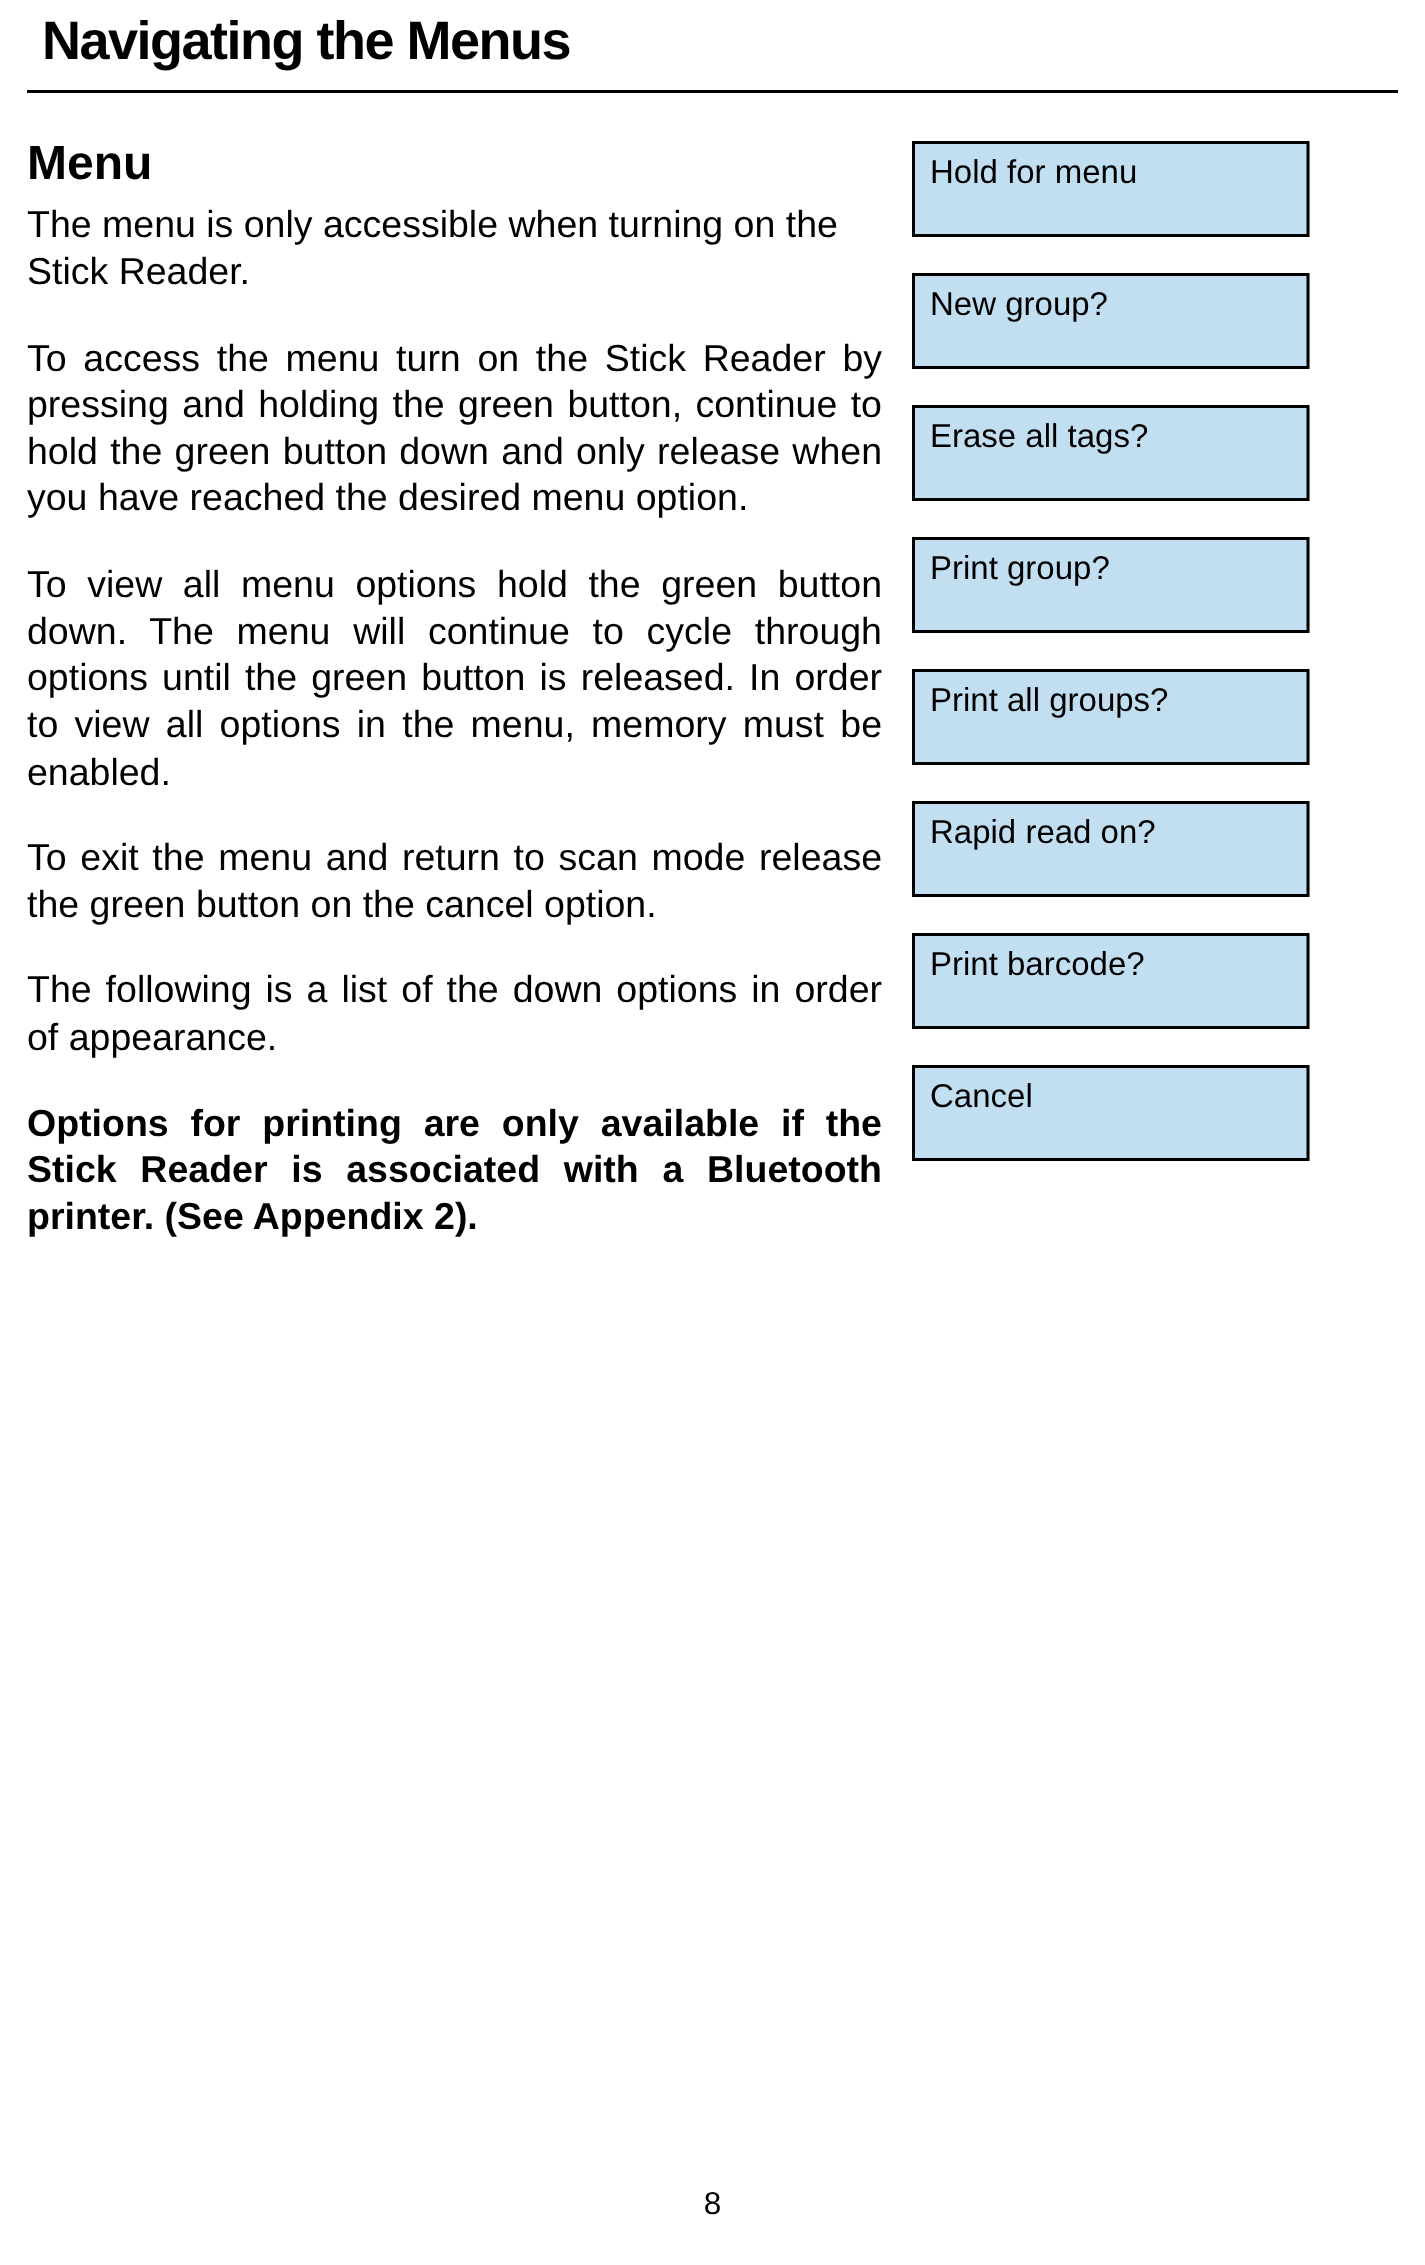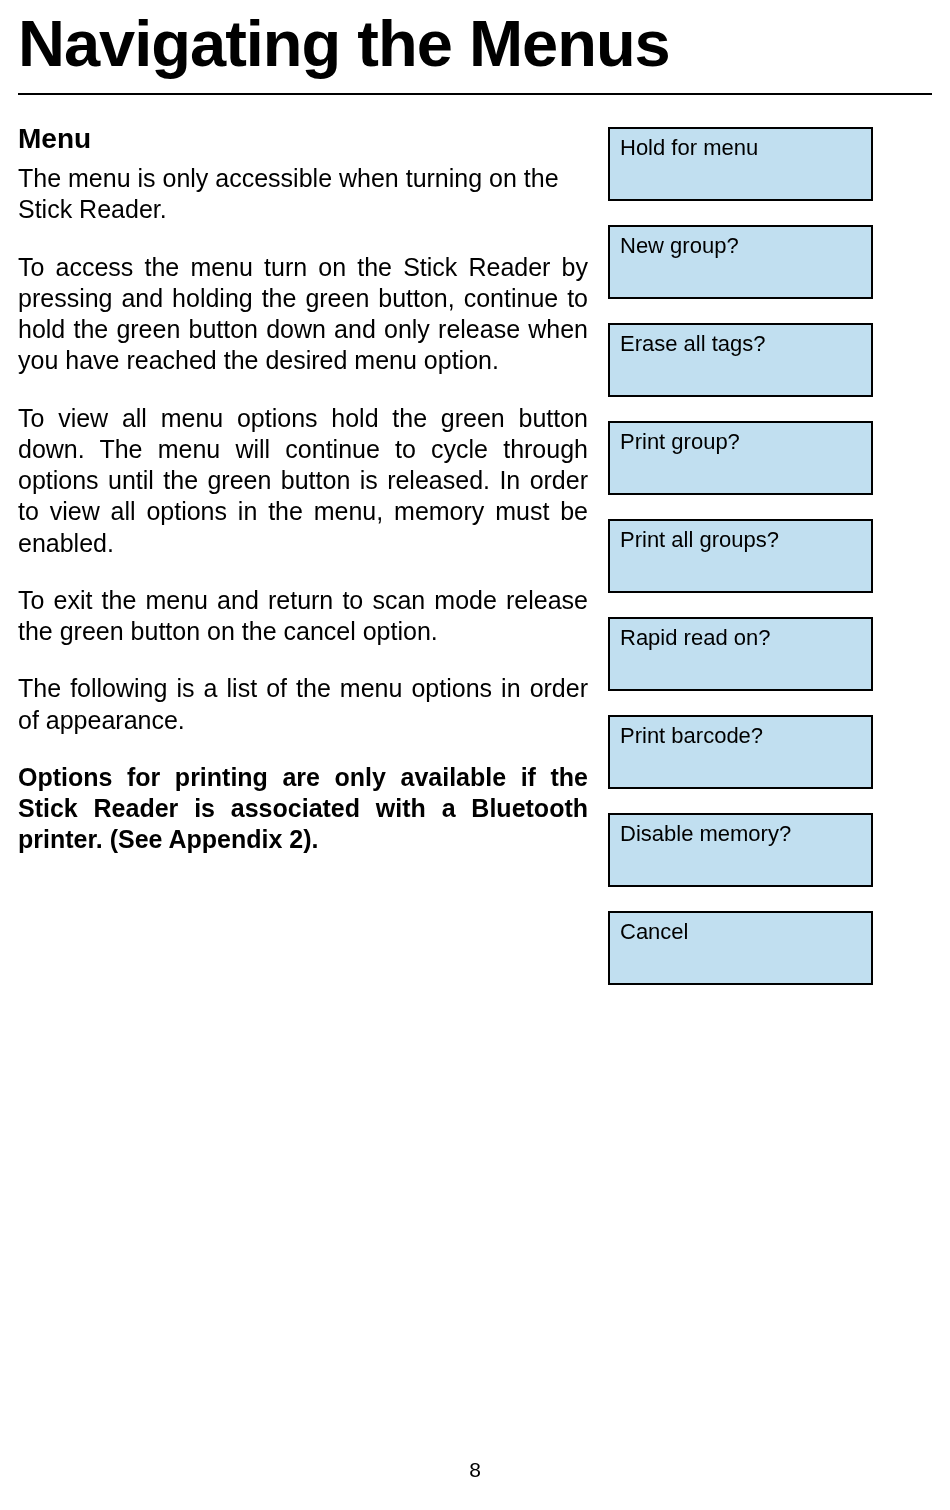--- a/index.html
+++ b/index.html
@@ -9,43 +9,44 @@
     }
     body {
       width: 950px;
       height: 1510px;
       background: #ffffff;
       font-family: Arial, Helvetica, sans-serif;
       position: relative;
       padding: 0 18px;
     }
     .page-title {
-      font-size: 65px;
+      font-size: 36px;
       font-weight: 900;
       color: #000;
       letter-spacing: -1px;
       padding-top: 6px;
       padding-bottom: 12px;
       font-stretch: condensed;
+      margin-left: 10px;
     }
     .hr {
       border: none;
       border-top: 2px solid #000;
       margin-bottom: 28px;
     }
     .content-row {
       display: flex;
       gap: 20px;
     }
     .text-col {
       flex: 1;
       max-width: 570px;
     }
     .section-heading {
-      font-size: 28px;
+      font-size: 32px;
       font-weight: 900;
       margin-bottom: 8px;
       font-stretch: condensed;
     }
     .body-para {
       font-size: 25px;
       line-height: 1.25;
       margin-bottom: 26px;
       color: #000;
     }
@@ -56,21 +57,21 @@
       font-weight: 700;
     }
     .menu-col {
       width: 270px;
       padding-top: 4px;
     }
     .menu-box {
       background: #c1dff0;
       border: 2px solid #000;
       width: 265px;
-      height: 74px;
+      height: 64px;
       margin-bottom: 24px;
       padding: 6px 10px;
       font-size: 22px;
       color: #000;
     }
     .page-number {
       position: absolute;
       bottom: 28px;
       left: 0;
       right: 0;
@@ -84,30 +85,29 @@
 <h1 class="page-title">Navigating the Menus</h1>
 <hr class="hr">
 
 <div class="content-row">
   <div class="text-col">
     <h2 class="section-heading">Menu</h2>
     <p class="body-para">The menu is only accessible when turning on the Stick Reader.</p>
     <p class="body-para justify">To access the menu turn on the Stick Reader by pressing and holding the green button, continue to hold the green button down and only release when you have reached the desired menu option.</p>
     <p class="body-para justify">To view all menu options hold the green button down. The menu will continue to cycle through options until the green button is released. In order to view all options in the menu, memory must be enabled.</p>
     <p class="body-para justify">To exit the menu and return to scan mode release the green button on the cancel option.</p>
-    <p class="body-para justify">The following is a list of the menu options in order of appearance.</p>
+    <p class="body-para justify">The following is a list of the down options in order of appearance.</p>
     <p class="body-para justify bold">Options for printing are only available if the Stick Reader is associated with a Bluetooth printer. (See Appendix 2).</p>
   </div>
 
   <div class="menu-col">
     <div class="menu-box">Hold for menu</div>
     <div class="menu-box">New group?</div>
     <div class="menu-box">Erase all tags?</div>
     <div class="menu-box">Print group?</div>
     <div class="menu-box">Print all groups?</div>
     <div class="menu-box">Rapid read on?</div>
     <div class="menu-box">Print barcode?</div>
-    <div class="menu-box">Disable memory?</div>
     <div class="menu-box">Cancel</div>
   </div>
 </div>
 
 <div class="page-number">8</div>
 
 </body></html>

